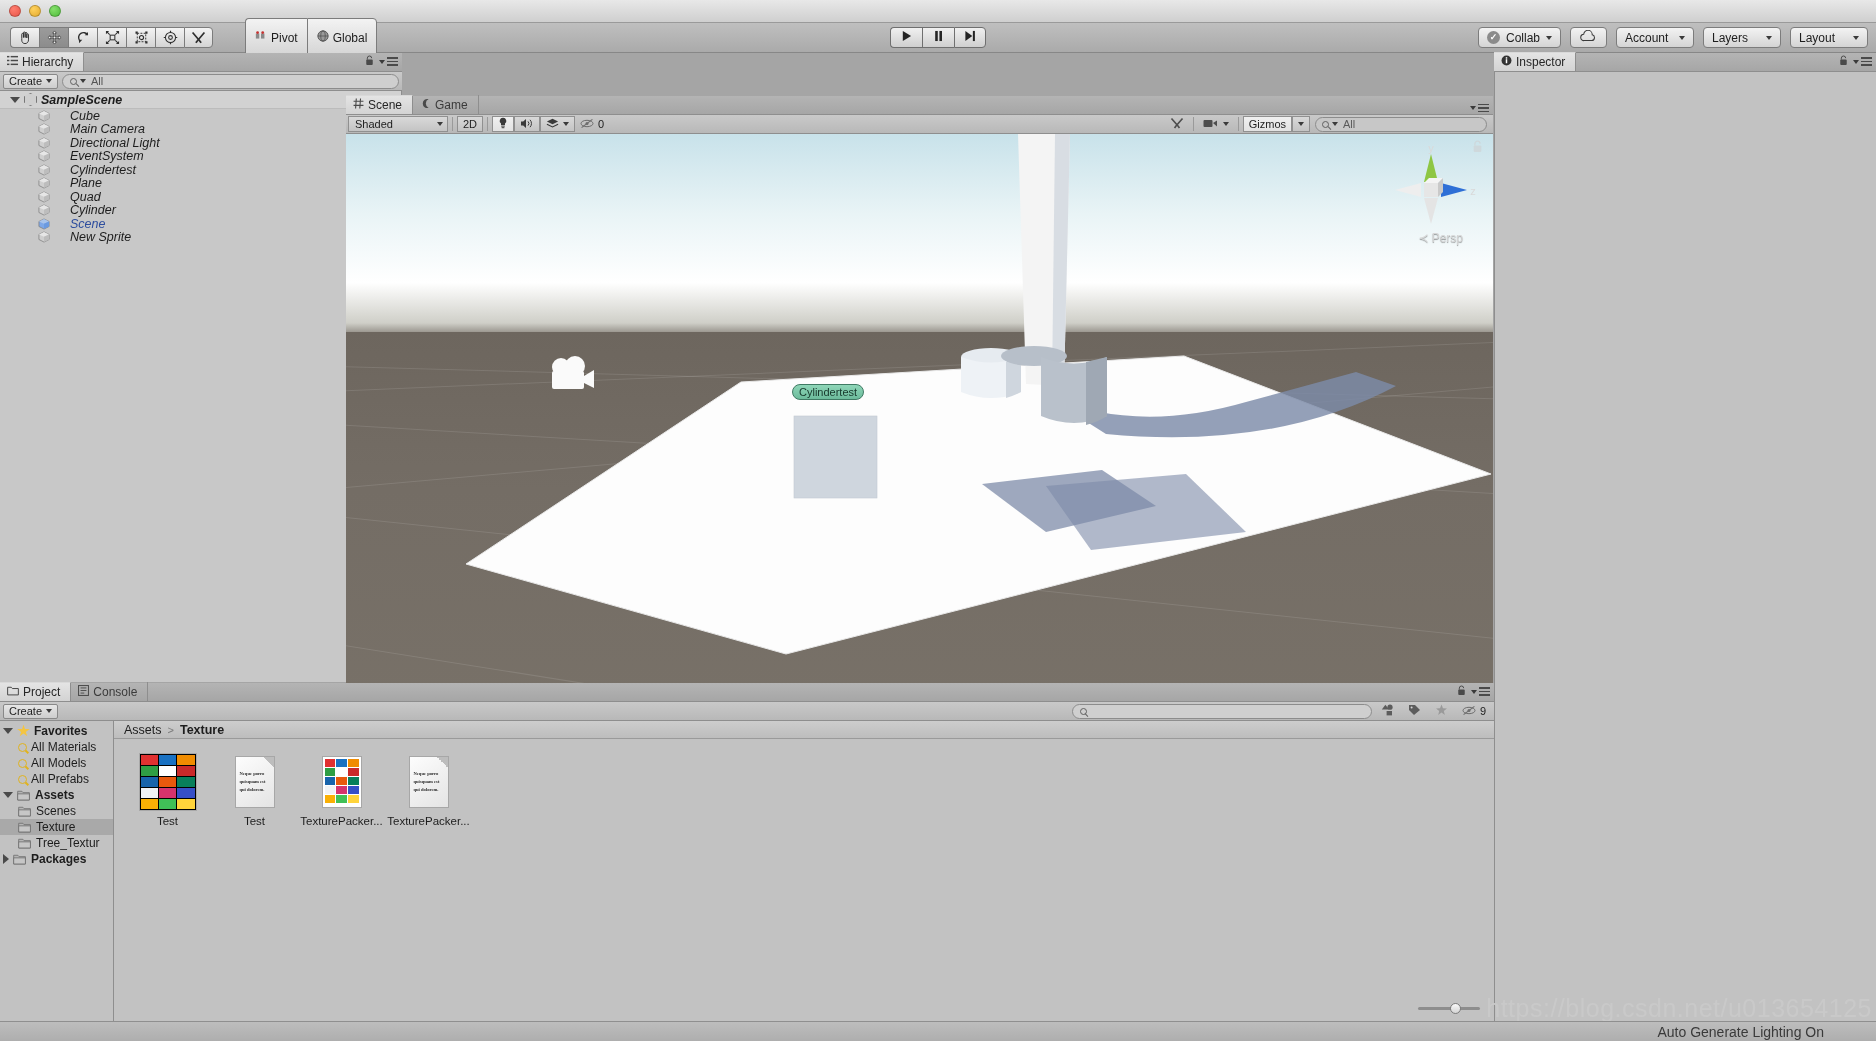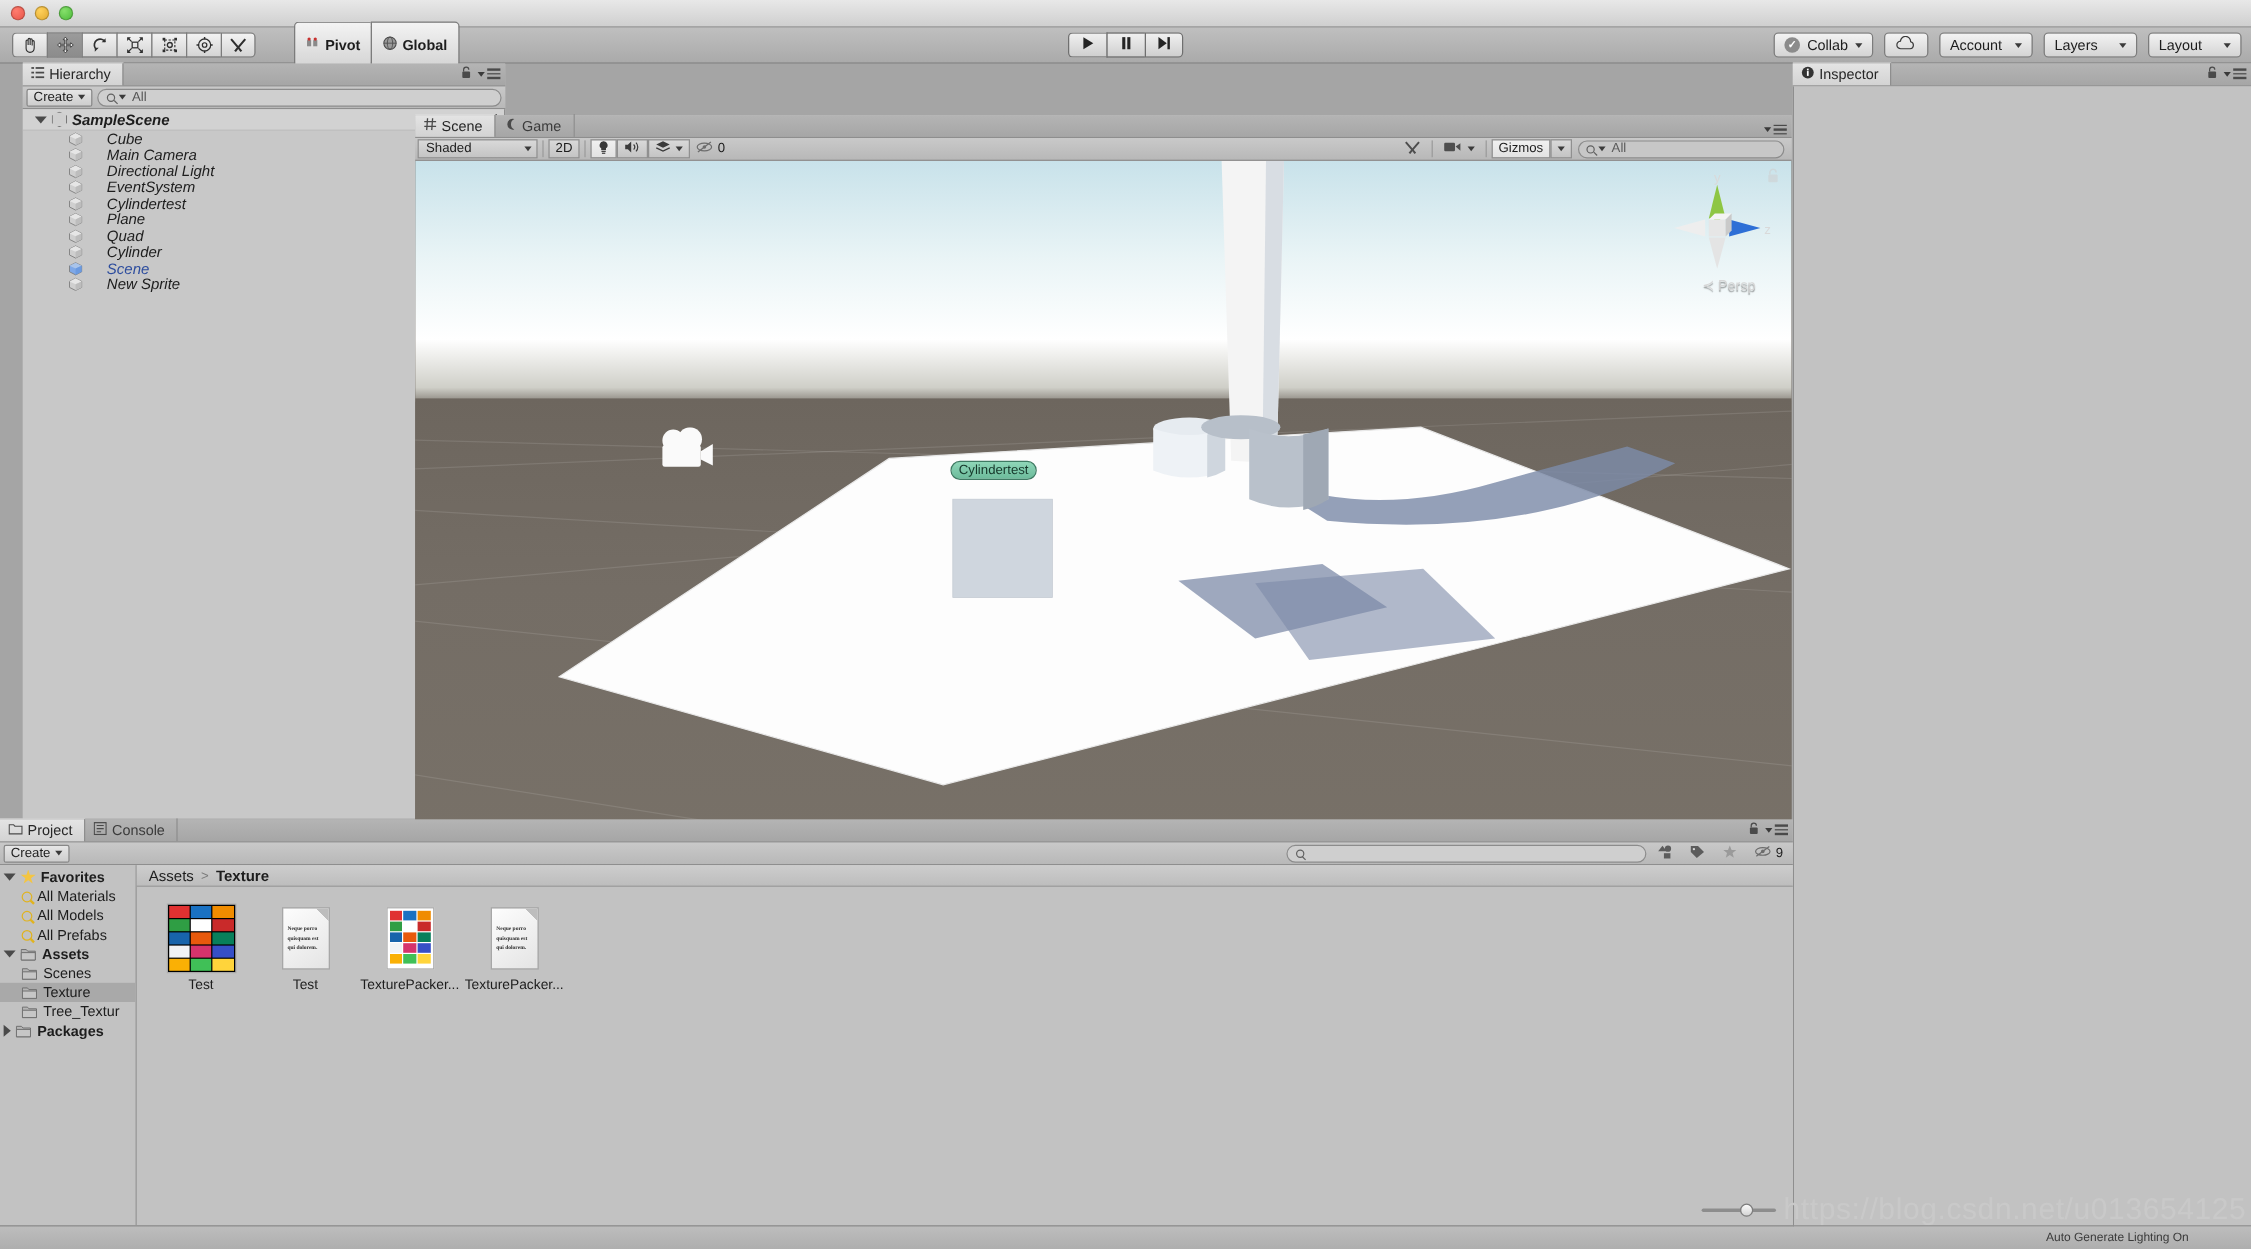--- a/index.html
+++ b/index.html
@@ -57,21 +57,21 @@
   .tbtn:last-child { border-radius: 0 4px 4px 0; border-right-width: 1px; }
   .tbtn.active { background: linear-gradient(#9b9b9b, #8c8c8c); }
   .tbtn svg { display: block; }
 
   .pivot-group { display: flex; margin-left: 32px; }
   .pbtn {
     height: 39px; padding: 0 9px;
     background: linear-gradient(#f3f3f3, #d4d4d4);
     border: 1px solid #7c7c7c; border-right-width: 0;
     display: flex; align-items: center; gap: 4px;
-    font-size: 12px; cursor: default; white-space: nowrap; font-weight: bold;
+    font-size: 12px; cursor: default; white-space: nowrap;
   }
   .pbtn:first-child { border-radius: 4px 0 0 4px; }
   .pbtn:last-child { border-radius: 0 4px 4px 0; border-right-width: 1px; }
 
   .play-group {
     position: absolute; left: 50%; transform: translateX(-50%);
     display: flex;
   }
   .playbtn {
     width: 32px; height: 21px;
@@ -145,21 +145,21 @@
     font-size: 11px; color: #555; overflow: hidden;
   }
   .mag {
     width: 7px; height: 7px; border: 1.4px solid #616161; border-radius: 50%;
     position: relative; flex: none;
   }
   .mag::after { content:''; position:absolute; width:1.4px; height:4px; background:#616161;
                 right:-2px; bottom:-3px; transform: rotate(-45deg); }
 
   
-  #hierarchy { left: 0; top: 53px; width: 402px; height: 629px; margin-left: 19px; }
+  #hierarchy { left: 0; top: 53px; width: 402px; height: 629px; }
   .hier-body { position: absolute; top: 38px; left: 0; right: 0; bottom: 0;
                background: #c8c8c8; border-right: 1px solid #8e8e8e; overflow: hidden; font-style: italic; }
   .scene-root {
     height: 18px; background: #d2d2d2; display: flex; align-items: center;
     padding-left: 10px; gap: 4px; font-size: 12.5px; font-weight: bold;
     border-bottom: 1px solid #bcbcbc; position: relative;
   }
   .disc { width: 0; height: 0; border-left: 5px solid transparent;
           border-right: 5px solid transparent; border-top: 6px solid #4a4a4a; flex: none; }
   .disc.right { border-top: 5px solid transparent; border-bottom: 5px solid transparent;
@@ -314,21 +314,21 @@
   }
   .zs-track { width: 100%; height: 3px; background: #8d8d8d; border-radius: 2px; }
   .zs-knob { position: absolute; left: 32px; width: 11px; height: 11px; border-radius: 50%;
              background: linear-gradient(#fafafa,#d4d4d4); border: 1px solid #7d7d7d; }
 
   
   .statusbar {
     position: absolute; left: 0; bottom: 0; width: 1876px; height: 20px;
     background: linear-gradient(#bdbdbd,#aeaeae); border-top: 1px solid #8f8f8f;
     display: flex; align-items: center; justify-content: flex-end; padding-right: 52px;
-    font-size: 10px; color: #3a3a3a;
+    font-size: 14px; color: #3a3a3a;
   }
   .watermark {
     position: absolute; right: 4px; bottom: 18px; font-size: 25px; color: #c9c9c9;
     letter-spacing: .5px; pointer-events: none; white-space: nowrap;
     font-family: "Liberation Sans", sans-serif;
   }
 </style>
 </head>
 <body>
 

